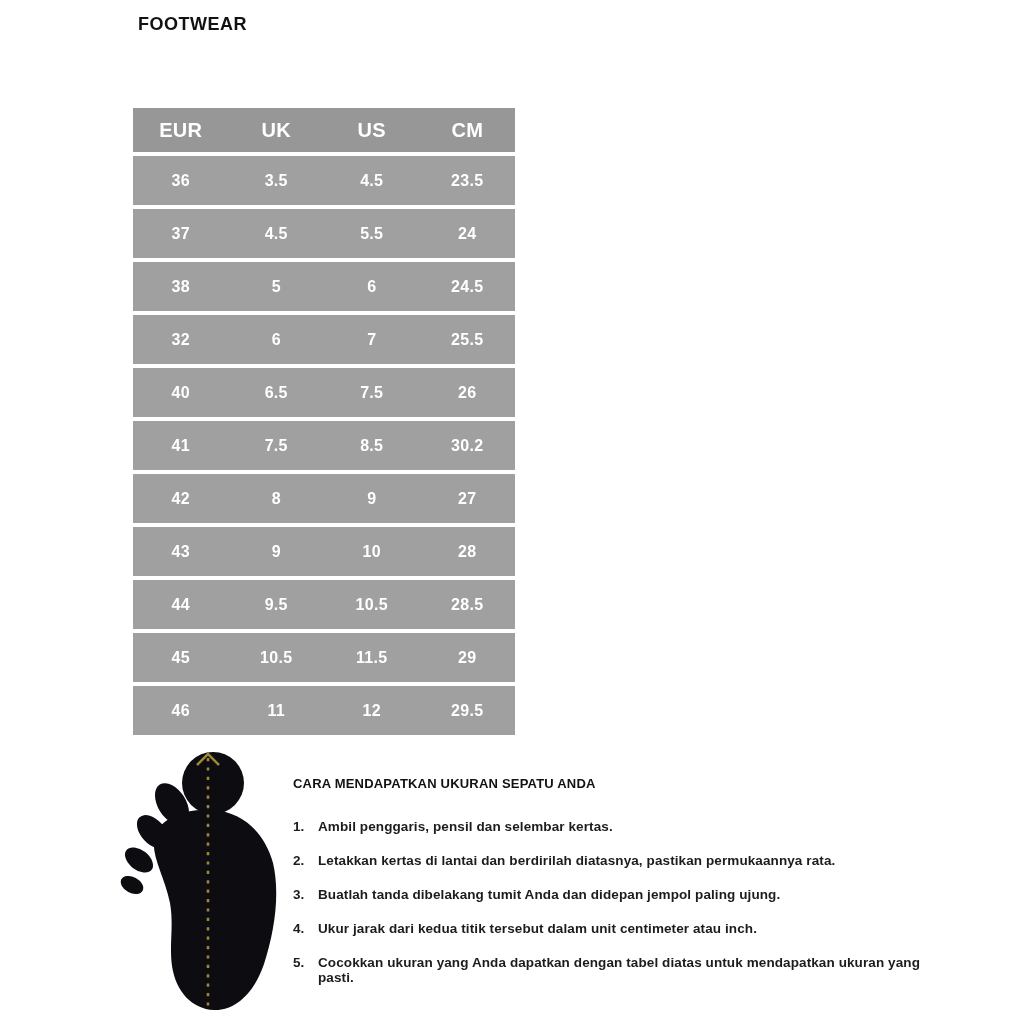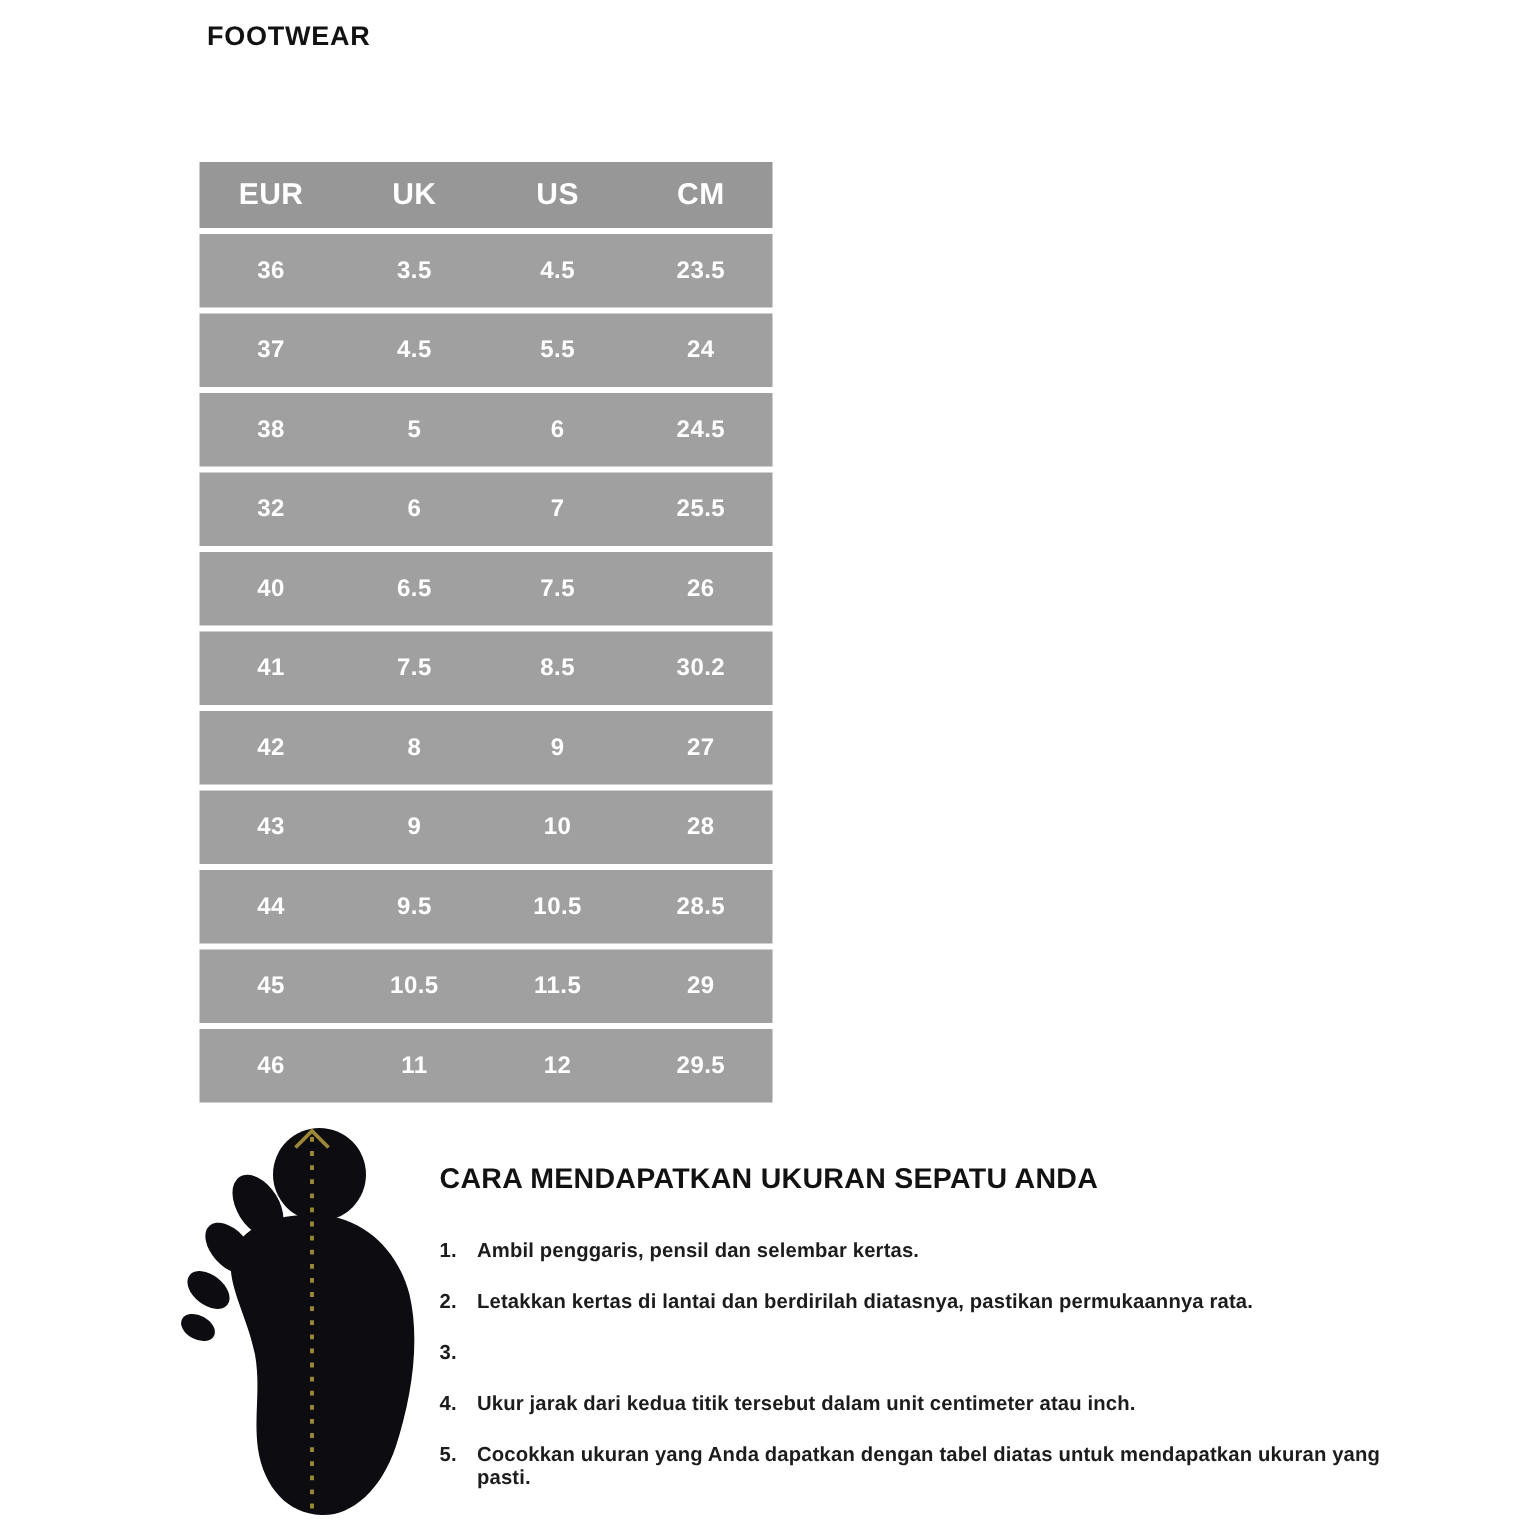--- a/index.html
+++ b/index.html
@@ -23,21 +23,21 @@
   .t-row { height:49px; background:var(--row-bg,#a0a0a0); }
   .cell {
     display:flex; align-items:center; justify-content:center;
     color:var(--cell-color,#ffffff); font-weight:700; font-size:16px;
     letter-spacing:0.3px;
   }
   .t-header .cell { font-size:20px; }
   .foot-wrap { position:absolute; left:112px; top:748px; width:180px; height:266px; }
   .instructions { position:absolute; left:293px; top:776px; width:660px; }
   .instructions h2 {
-    margin:0; font-size:19px; font-weight:700; color:#121212; letter-spacing:0.2px;
+    margin:0; font-size:13px; font-weight:700; color:#121212; letter-spacing:0.2px;
   }
   .instructions ol { list-style:none; margin:28px 0 0 0; padding:0; }
   .instructions li {
     display:flex; align-items:flex-start;
     margin-bottom:19px; font-size:13.5px; font-weight:600;
     color:#1c1c1c; line-height:15px; letter-spacing:0.1px;
   }
   .instructions .num { flex:none; width:25px; }
 </style>
 </head>
@@ -154,20 +154,21 @@
         <li>
           <span class="num">1.</span>
           <span class="txt">Ambil penggaris, pensil dan selembar kertas.</span>
         </li>
         <li>
           <span class="num">2.</span>
           <span class="txt">Letakkan kertas di lantai dan berdirilah diatasnya, pastikan permukaannya rata.</span>
         </li>
         <li>
           <span class="num">3.</span>
+          <span class="txt">Buatlah tanda dibelakang tumit Anda dan didepan jempol paling ujung.</span>
         </li>
         <li>
           <span class="num">4.</span>
           <span class="txt">Ukur jarak dari kedua titik tersebut dalam unit centimeter atau inch.</span>
         </li>
         <li>
           <span class="num">5.</span>
           <span class="txt">Cocokkan ukuran yang Anda dapatkan dengan tabel diatas untuk mendapatkan ukuran yang pasti.</span>
         </li>
       </ol>

